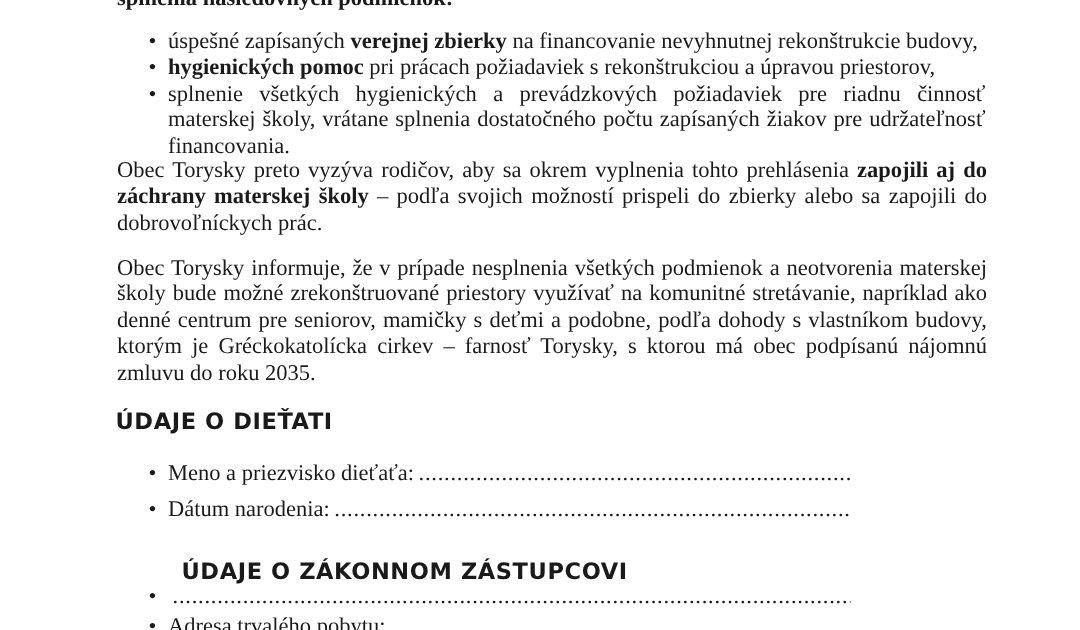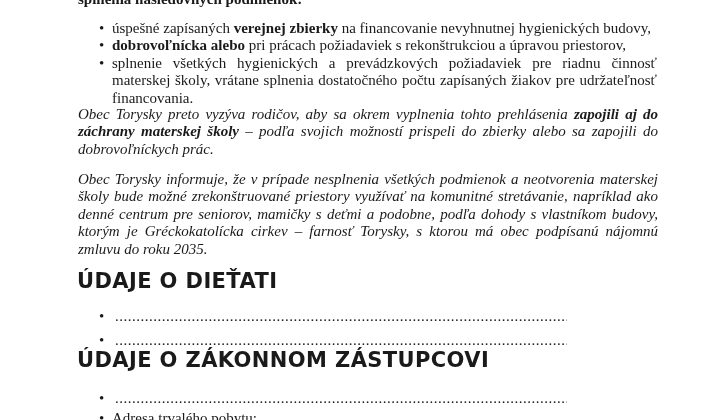--- a/index.html
+++ b/index.html
@@ -27,35 +27,34 @@
     position:relative;
     padding-left:13px;
     text-align:justify;
   }
   .cond-item .bullet{
     position:absolute;left:0;top:0;
   }
   .para{
     left:78px;width:580px;
     text-align:justify;
-    font-style:italic;
   }
   .para1{top:106px;}
   .para2{top:171px;}
   .heading{
     left:77px;
     font-family:"DejaVu Sans", sans-serif;
     font-weight:bold;
-    font-size:21px;
+    font-size:15px;
     line-height:19px;
     letter-spacing:0.4px;
     white-space:nowrap;
   }
   .h-child{top:272px;}
-  .h-guardian{top:351px;}
+  .h-guardian{top:372px;margin-left:44px;}
   .field-row{
     left:99px;width:468px;
     display:flex;align-items:baseline;
   }
   .field-row .bullet{flex:0 0 13px;}
   .field-row .label{flex:0 0 auto;white-space:nowrap;}
   .field-row .leader{
     flex:1 1 auto;
     overflow:hidden;
     white-space:nowrap;
@@ -70,45 +69,47 @@
 </head>
 <body>
 
 <div class="page">
 
   <div class="abs cutline"><span class="bold">splnenia nasledovných podmienok:</span></div>
 
   <div class="abs cond-list">
     <div class="cond-item">
       <span class="bullet">•</span>
-      <span><span>úspešné zapísaných </span><span class="bold">verejnej zbierky</span><span> na financovanie nevyhnutnej hygienických budovy,</span></span>
+      <span><span>úspešné zapísaných </span><span class="bold">verejnej zbierky</span><span> na financovanie nevyhnutnej rekonštrukcie budovy,</span></span>
     </div>
     <div class="cond-item">
       <span class="bullet">•</span>
-      <span><span class="bold">dobrovoľnícka alebo</span><span> pri prácach požiadaviek s rekonštrukciou a úpravou priestorov,</span></span>
+      <span><span class="bold">hygienických pomoc</span><span> pri prácach požiadaviek s rekonštrukciou a úpravou priestorov,</span></span>
     </div>
     <div class="cond-item">
       <span class="bullet">•</span>
       <span><span>splnenie všetkých hygienických a prevádzkových požiadaviek pre riadnu činnosť materskej školy, vrátane splnenia dostatočného počtu zapísaných žiakov pre udržateľnosť financovania.</span></span>
     </div>
   </div>
 
   <div class="abs para para1"><span>Obec Torysky preto vyzýva rodičov, aby sa okrem vyplnenia tohto prehlásenia </span><span class="bold">zapojili aj do záchrany materskej školy</span><span> – podľa svojich možností prispeli do zbierky alebo sa zapojili do dobrovoľníckych prác.</span></div>
 
   <div class="abs para para2"><span>Obec Torysky informuje, že v prípade nesplnenia všetkých podmienok a neotvorenia materskej školy bude možné zrekonštruované priestory využívať na komunitné stretávanie, napríklad ako denné centrum pre seniorov, mamičky s deťmi a podobne, podľa dohody s vlastníkom budovy, ktorým je Gréckokatolícka cirkev – farnosť Torysky, s ktorou má obec podpísanú nájomnú zmluvu do roku 2035.</span></div>
 
   <div class="abs heading h-child">ÚDAJE O DIEŤATI</div>
 
   <div class="abs field-row fr1">
     <span class="bullet">•</span>
+    <span class="label">Meno a priezvisko dieťaťa:</span>
     <span class="leader">........................................................................................................................................................</span>
   </div>
 
   <div class="abs field-row fr2">
     <span class="bullet">•</span>
+    <span class="label">Dátum narodenia:</span>
     <span class="leader">........................................................................................................................................................</span>
   </div>
 
   <div class="abs heading h-guardian">ÚDAJE O ZÁKONNOM ZÁSTUPCOVI</div>
 
   <div class="abs field-row fr3">
     <span class="bullet">•</span>
     <span class="leader">........................................................................................................................................................</span>
   </div>
 

